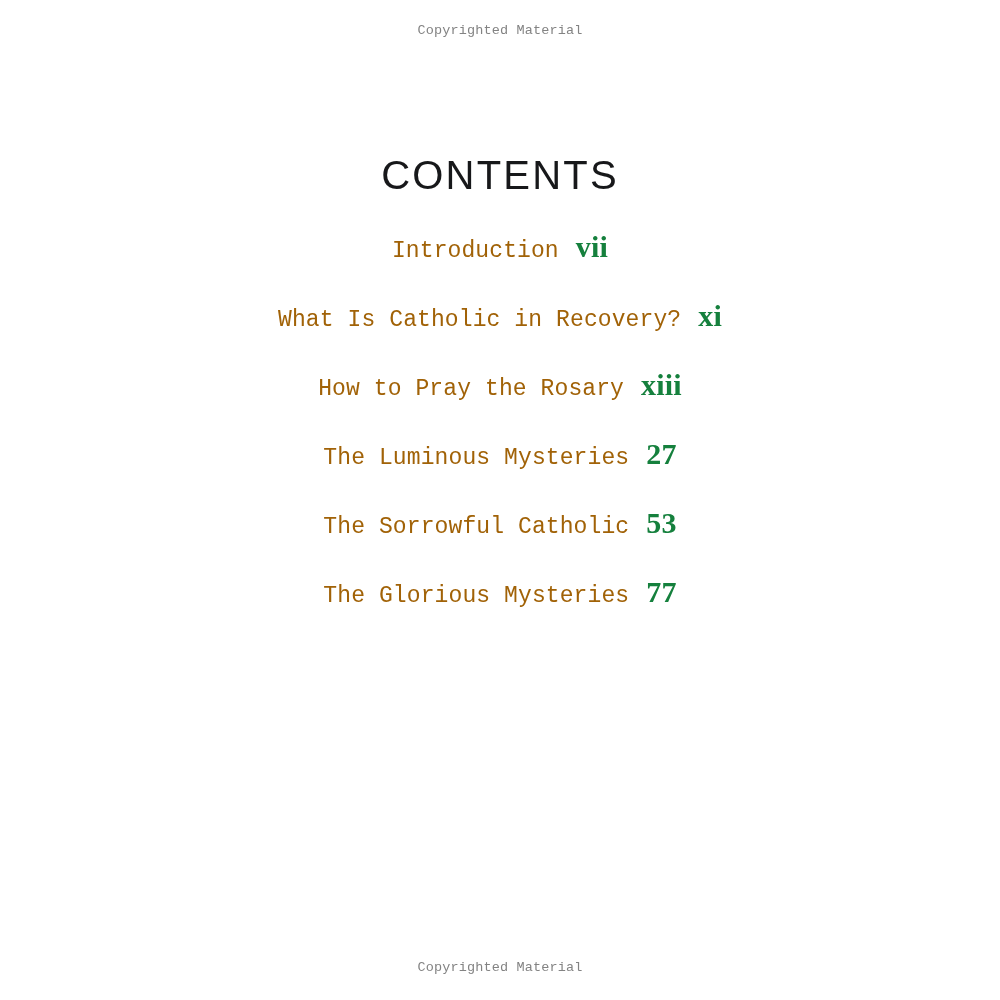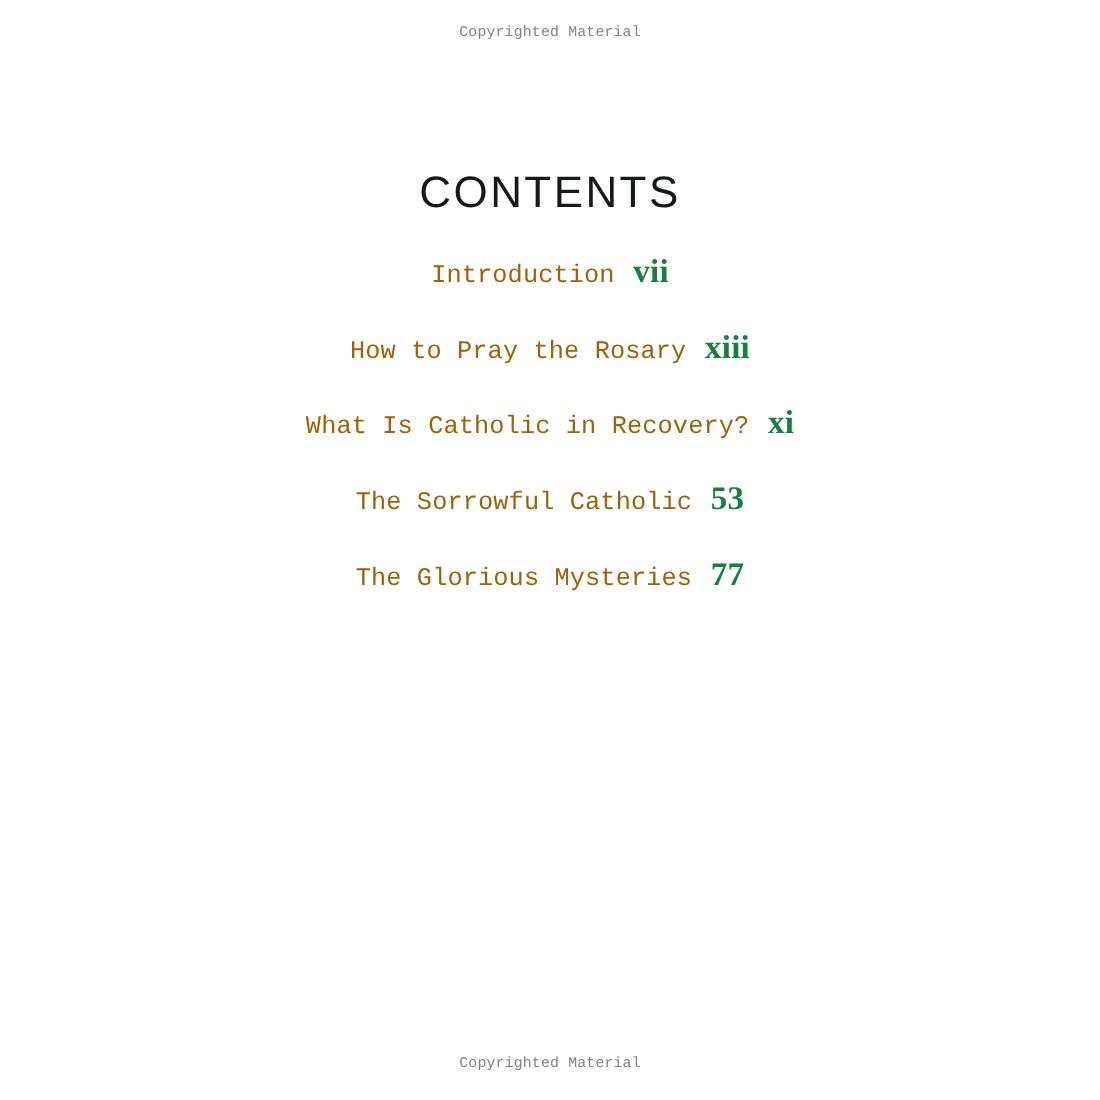--- a/index.html
+++ b/index.html
@@ -108,31 +108,36 @@
   <ul class="toc-list">
 
     <li class="toc-entry">
       <span class="toc-entry-inner">
         <span class="entry-title">Introduction</span><span class="entry-page">vii</span>
       </span>
     </li>
 
     <li class="toc-entry">
       <span class="toc-entry-inner">
-        <span class="entry-title">How to Pray the Rosary</span><span class="entry-page">xiii</span>
+        <span class="entry-title">What Is Catholic in Recovery?</span><span class="entry-page">xi</span>
       </span>
     </li>
 
     <li class="toc-entry">
       <span class="toc-entry-inner">
-        <span class="entry-title">What Is Catholic in Recovery?</span><span class="entry-page">xi</span>
+        <span class="entry-title">How to Pray the Rosary</span><span class="entry-page">xiii</span>
       </span>
     </li>
 
 
+    <li class="toc-entry">
+      <span class="toc-entry-inner">
+        <span class="entry-title">The Luminous Mysteries</span><span class="entry-page">27</span>
+      </span>
+    </li>
 
     <li class="toc-entry">
       <span class="toc-entry-inner">
         <span class="entry-title">The Sorrowful Catholic</span><span class="entry-page">53</span>
       </span>
     </li>
 
     <li class="toc-entry">
       <span class="toc-entry-inner">
         <span class="entry-title">The Glorious Mysteries</span><span class="entry-page">77</span>

